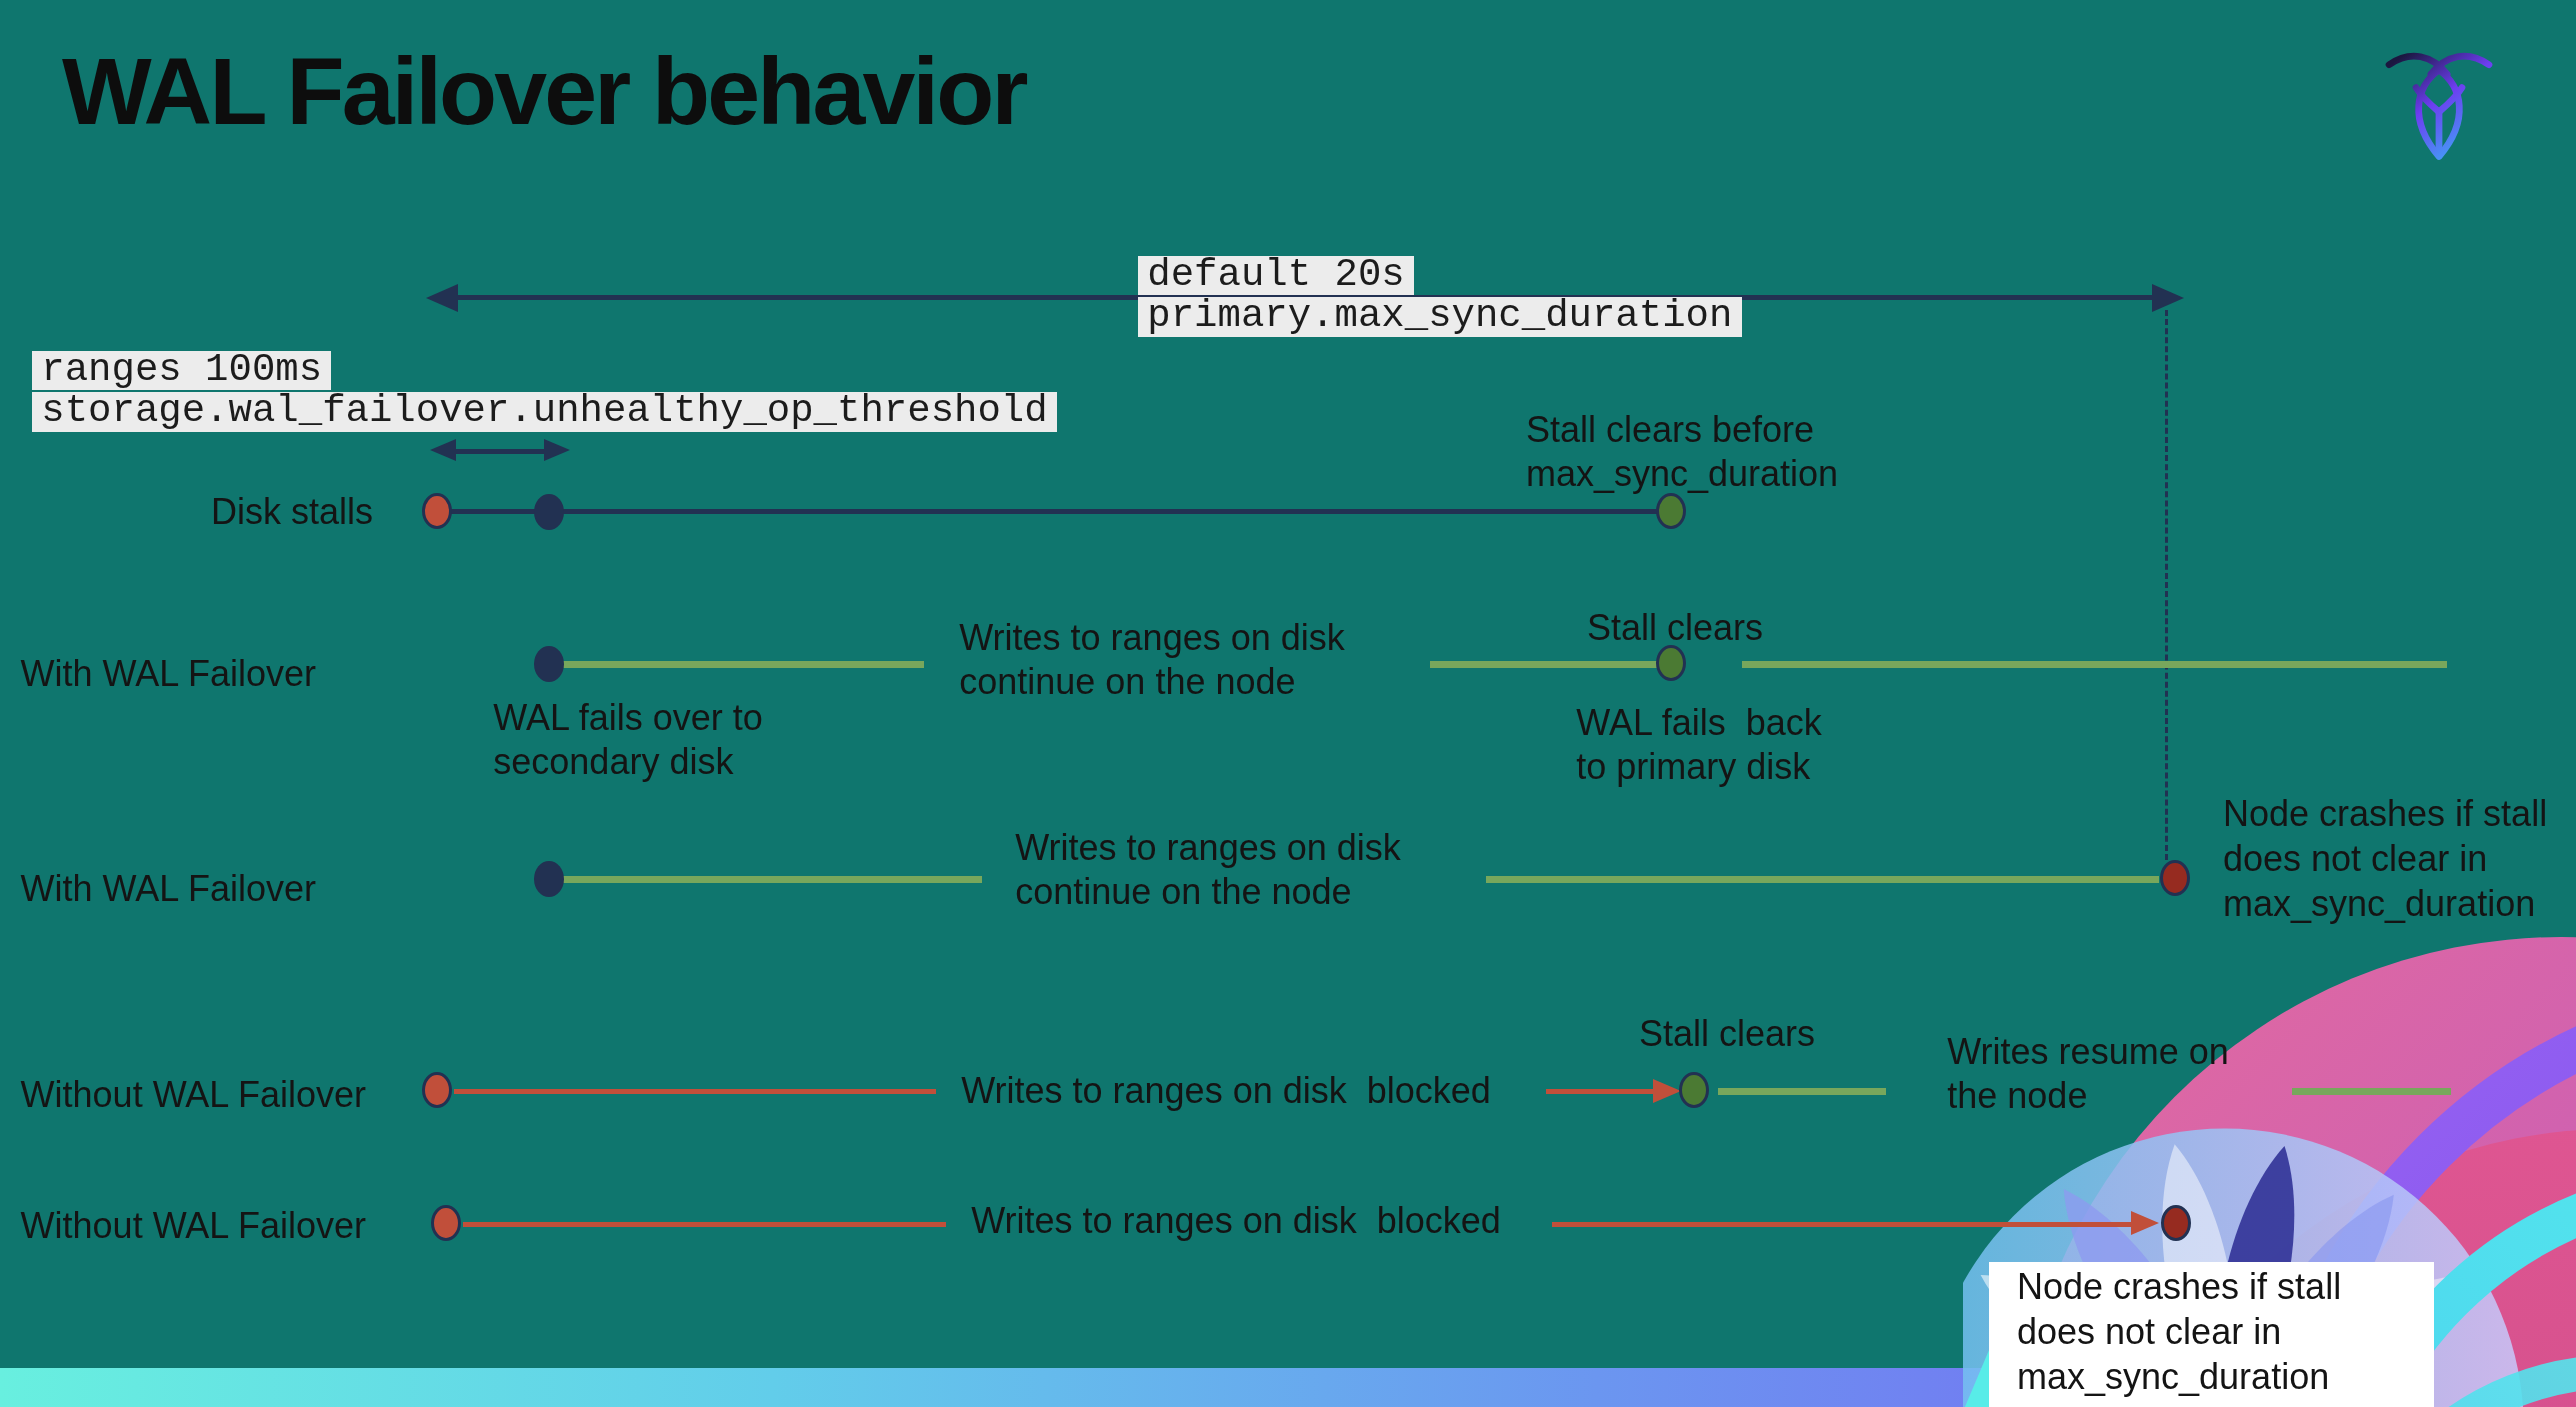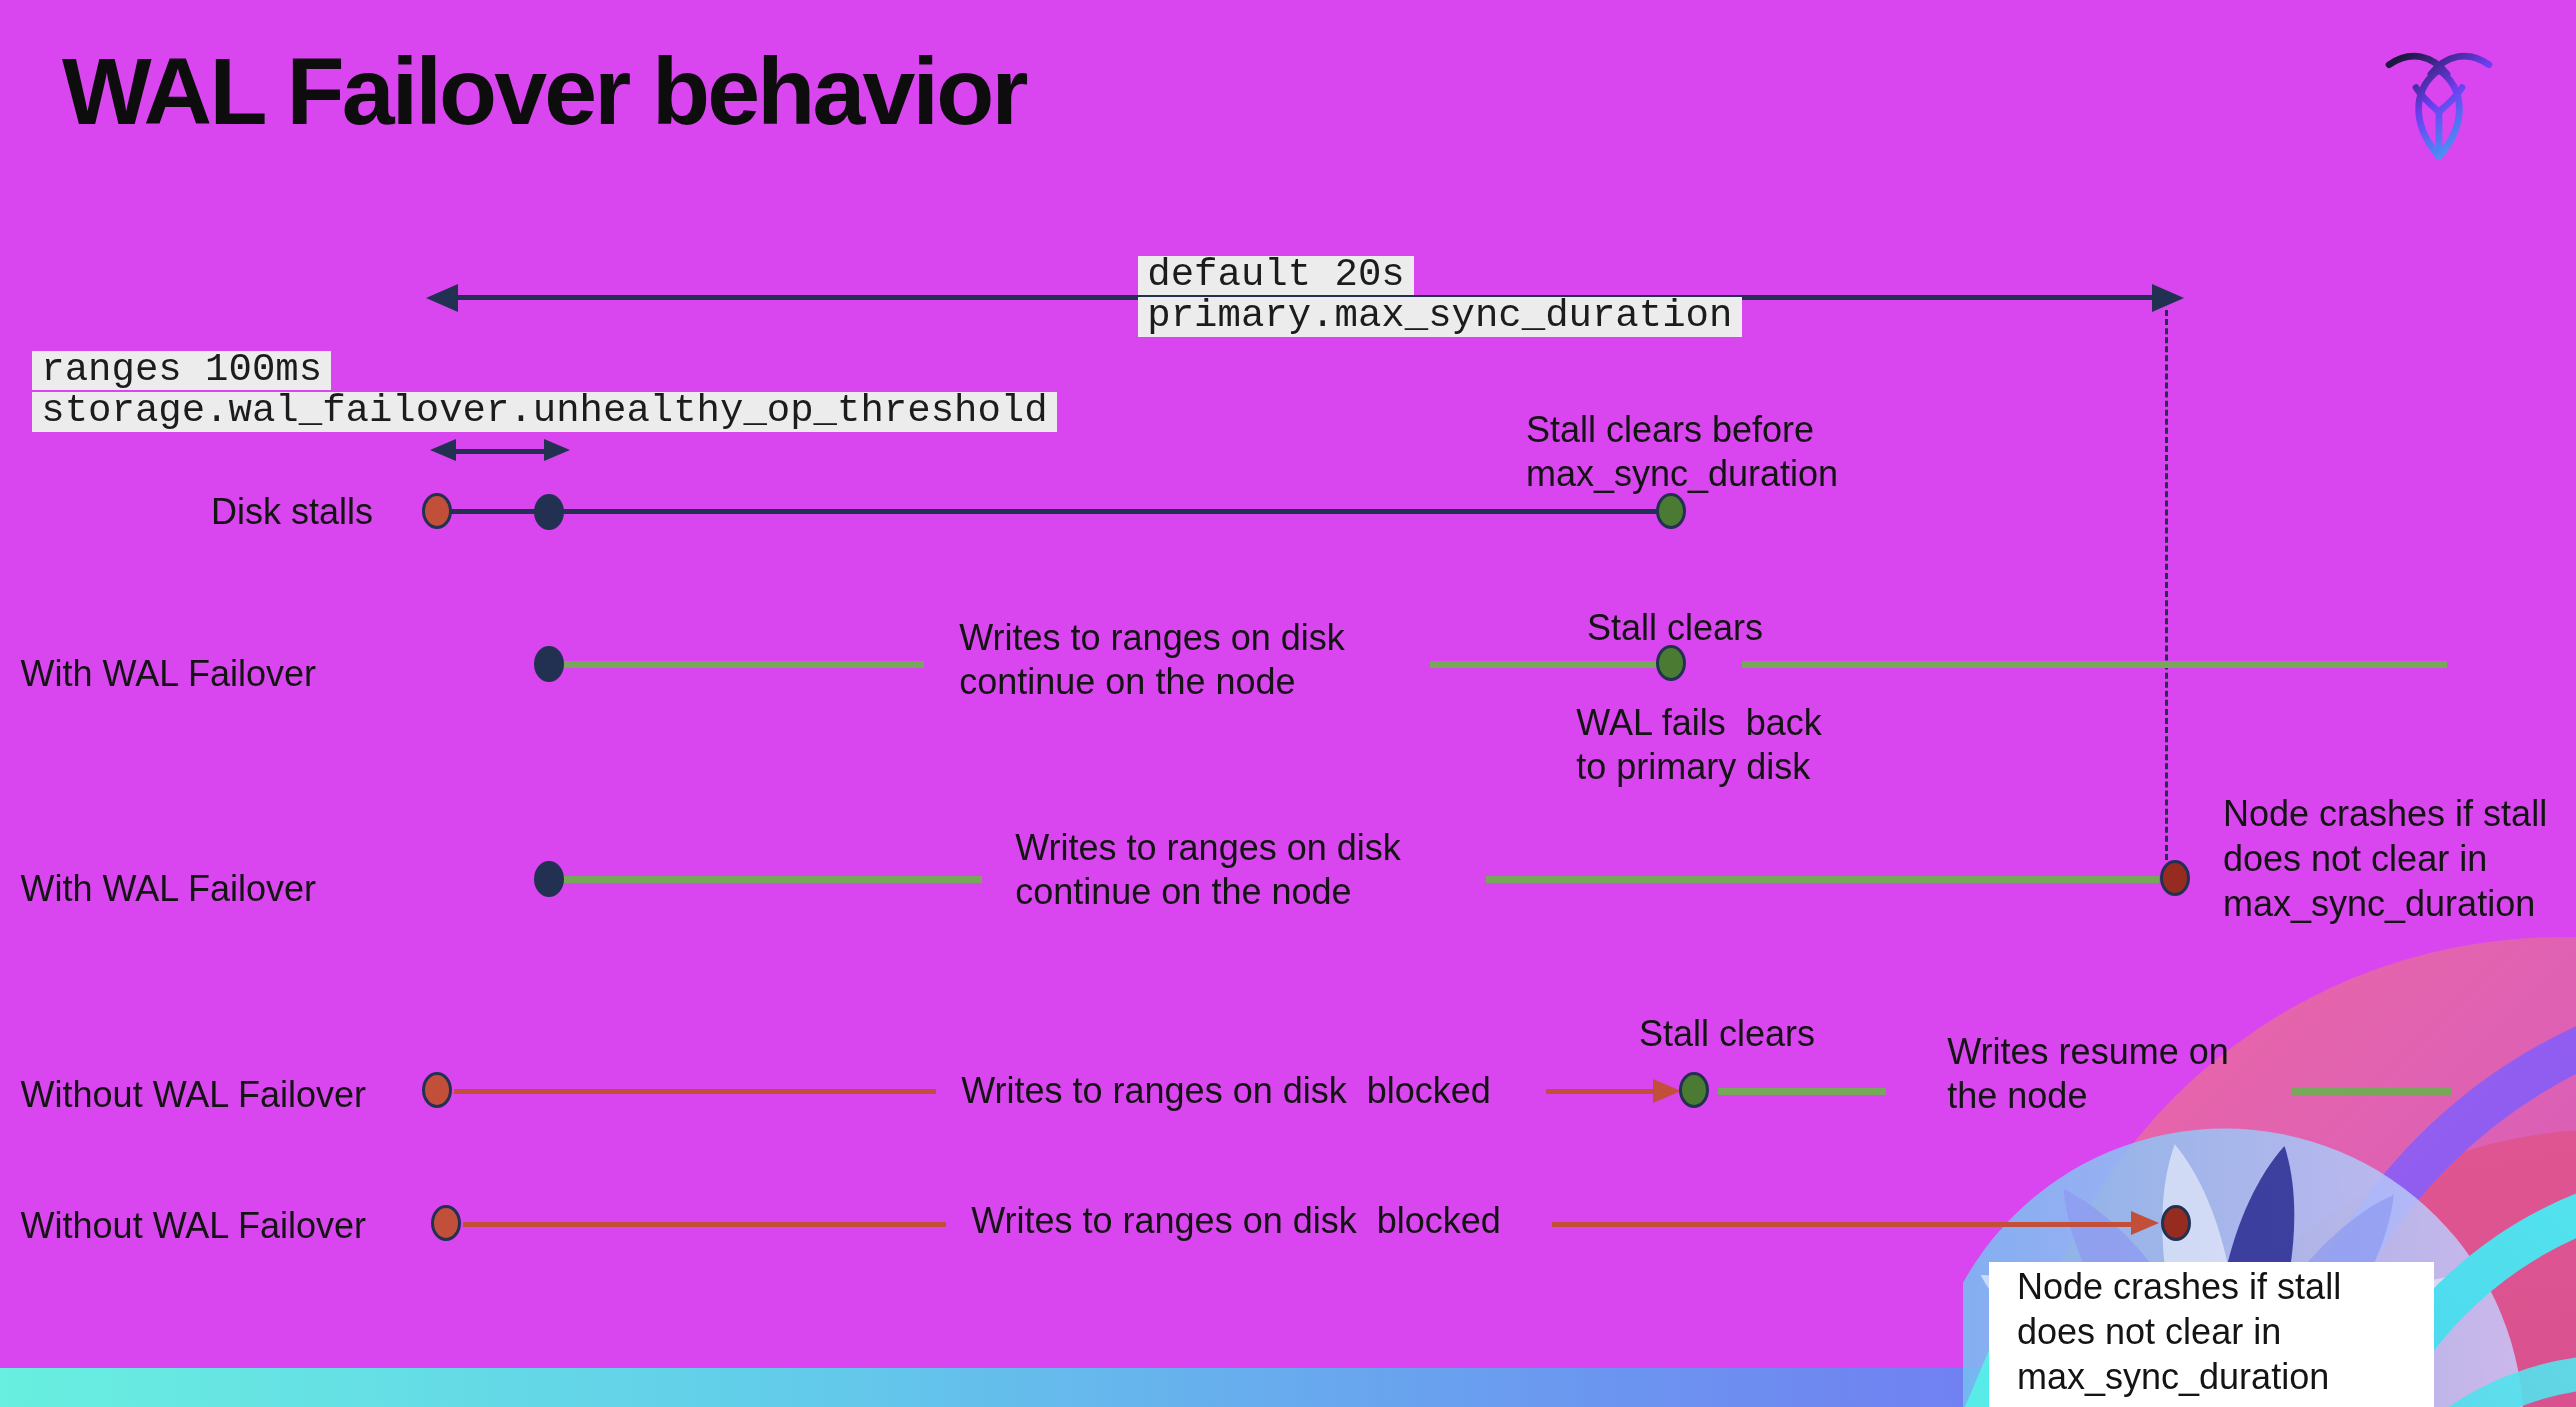--- a/index.html
+++ b/index.html
@@ -1,18 +1,18 @@
 <!DOCTYPE html>
 <html style="font-size:15px"><head>
 <meta charset="utf-8">
 <title>WAL Failover behavior</title>
 <style>
   html,body{margin:0;padding:0;background:#ffffff;}
   .stage{
-    position:relative;width:2576px;height:1408px;overflow:hidden;background:#d946ef;
+    position:relative;width:2576px;height:1408px;overflow:hidden;background:#0f766e;
     font-family:"Liberation Sans",sans-serif;color:#141414;
   }
   .title{
     position:absolute;left:62px;top:37px;margin:0;
     font-size:95px;font-weight:700;letter-spacing:-2.8px;color:#0d0d0d;z-index:4;
   }
   
   .hline{position:absolute;z-index:3;}
   .navy-line{height:4.7px;background:#223152;}
   .green-line{height:6.5px;background:#78a75c;}
@@ -139,20 +139,22 @@
   <div class="dot green" style="left:1656px;top:493px;"></div>
   <div class="note" style="left:1682px;top:408px;">Stall clears before
 max_sync_duration</div>
 
   <div class="rowlabel" style="left:20.6px;top:652px;">With WAL Failover</div>
   <div class="hline green-line" style="left:561px;top:661px;width:363px;"></div>
   <div class="hline green-line" style="left:1430px;top:661px;width:228px;"></div>
   <div class="hline green-line" style="left:1742px;top:661px;width:705px;"></div>
   <div class="dot navy" style="left:534px;top:646px;"></div>
   <div class="dot green" style="left:1656px;top:645px;"></div>
+  <div class="note" style="left:628px;top:696px;">WAL fails over to
+secondary disk</div>
   <div class="note" style="left:1152px;top:616px;">Writes to ranges on disk
 continue on the node</div>
   <div class="note" style="left:1675px;top:606px;">Stall clears</div>
   <div class="note" style="left:1699px;top:701px;">WAL fails  back
 to primary disk</div>
 
   <div class="rowlabel" style="left:20.6px;top:867px;">With WAL Failover</div>
   <div class="hline green-line" style="left:561px;top:876px;width:421px;"></div>
   <div class="hline green-line" style="left:1486px;top:876px;width:673px;"></div>
   <div class="dot navy" style="left:534px;top:861px;"></div>

